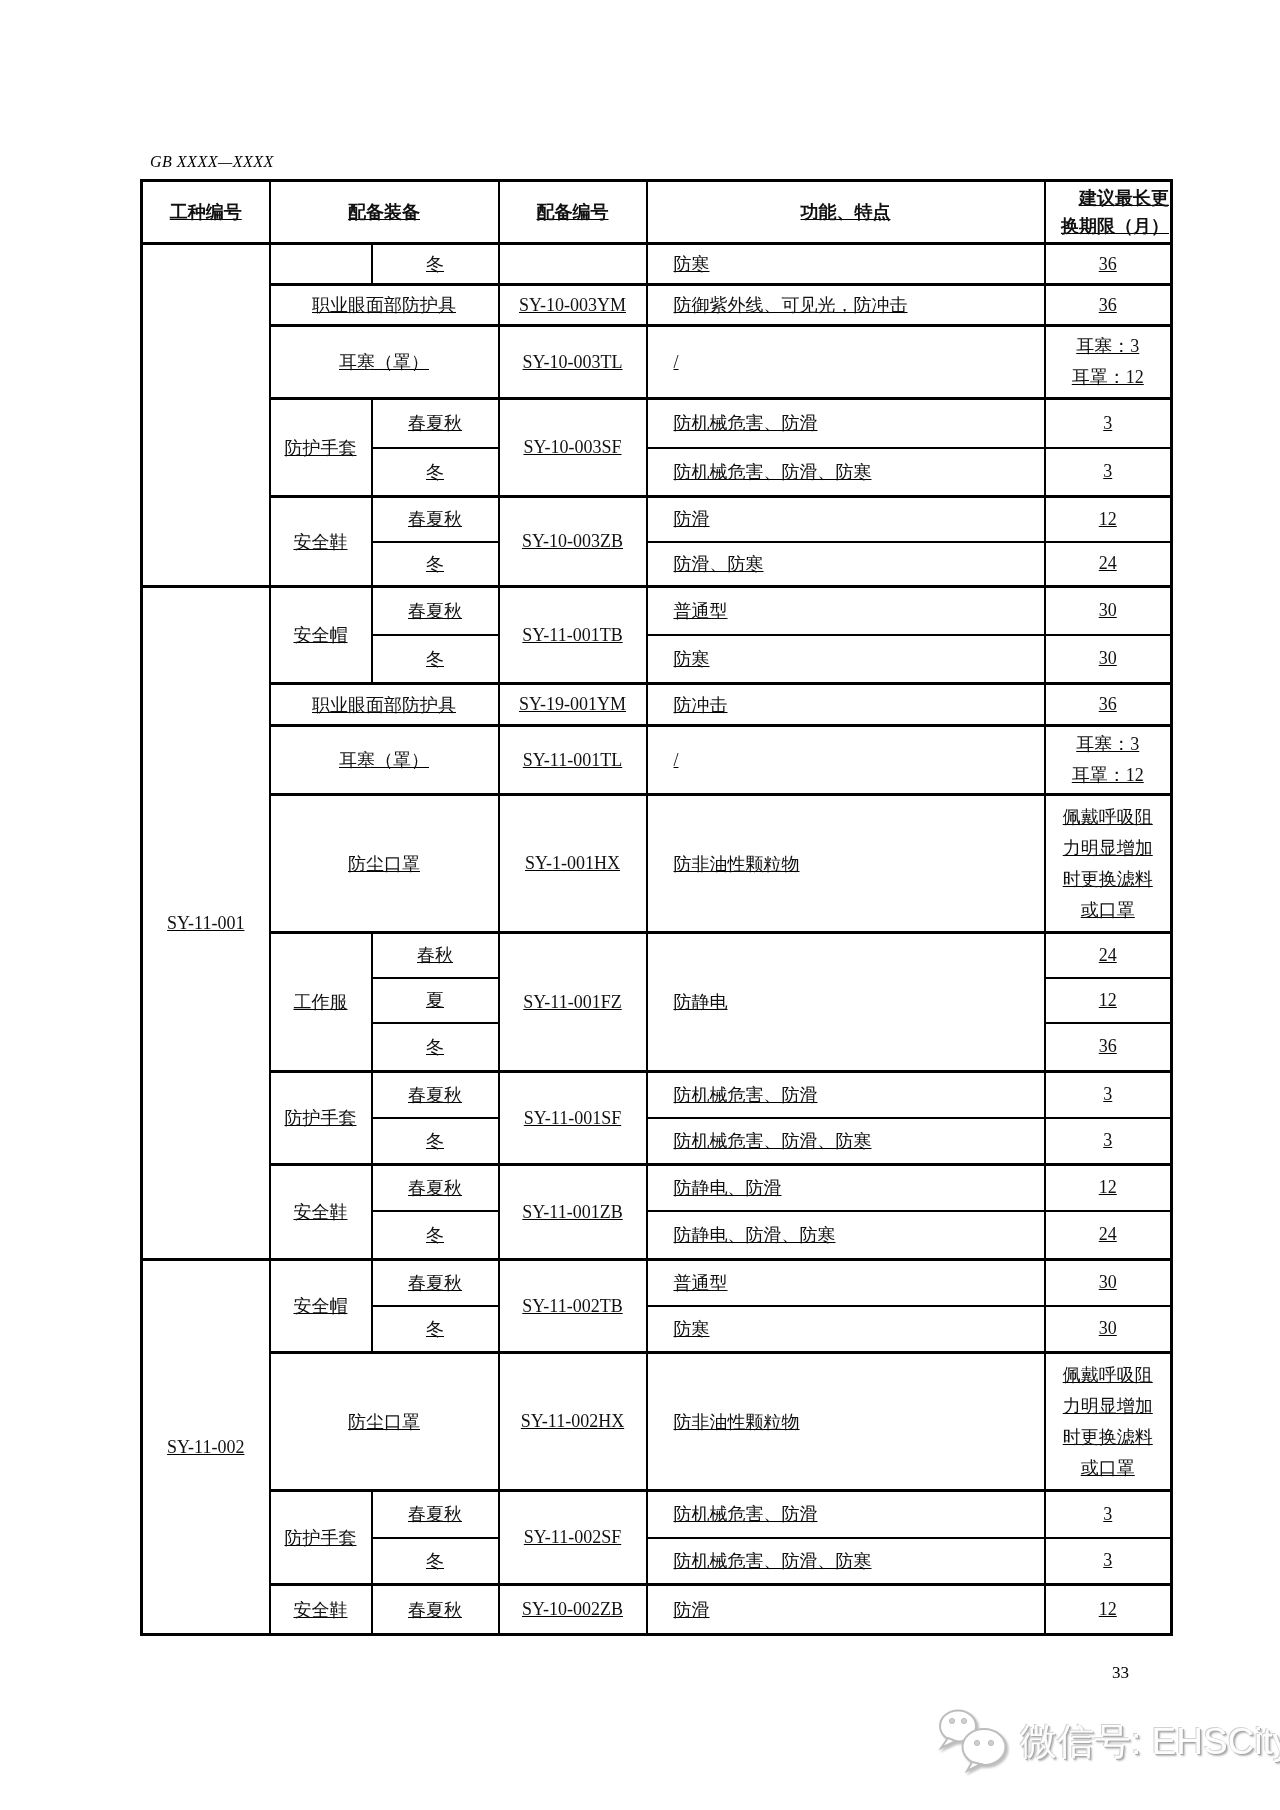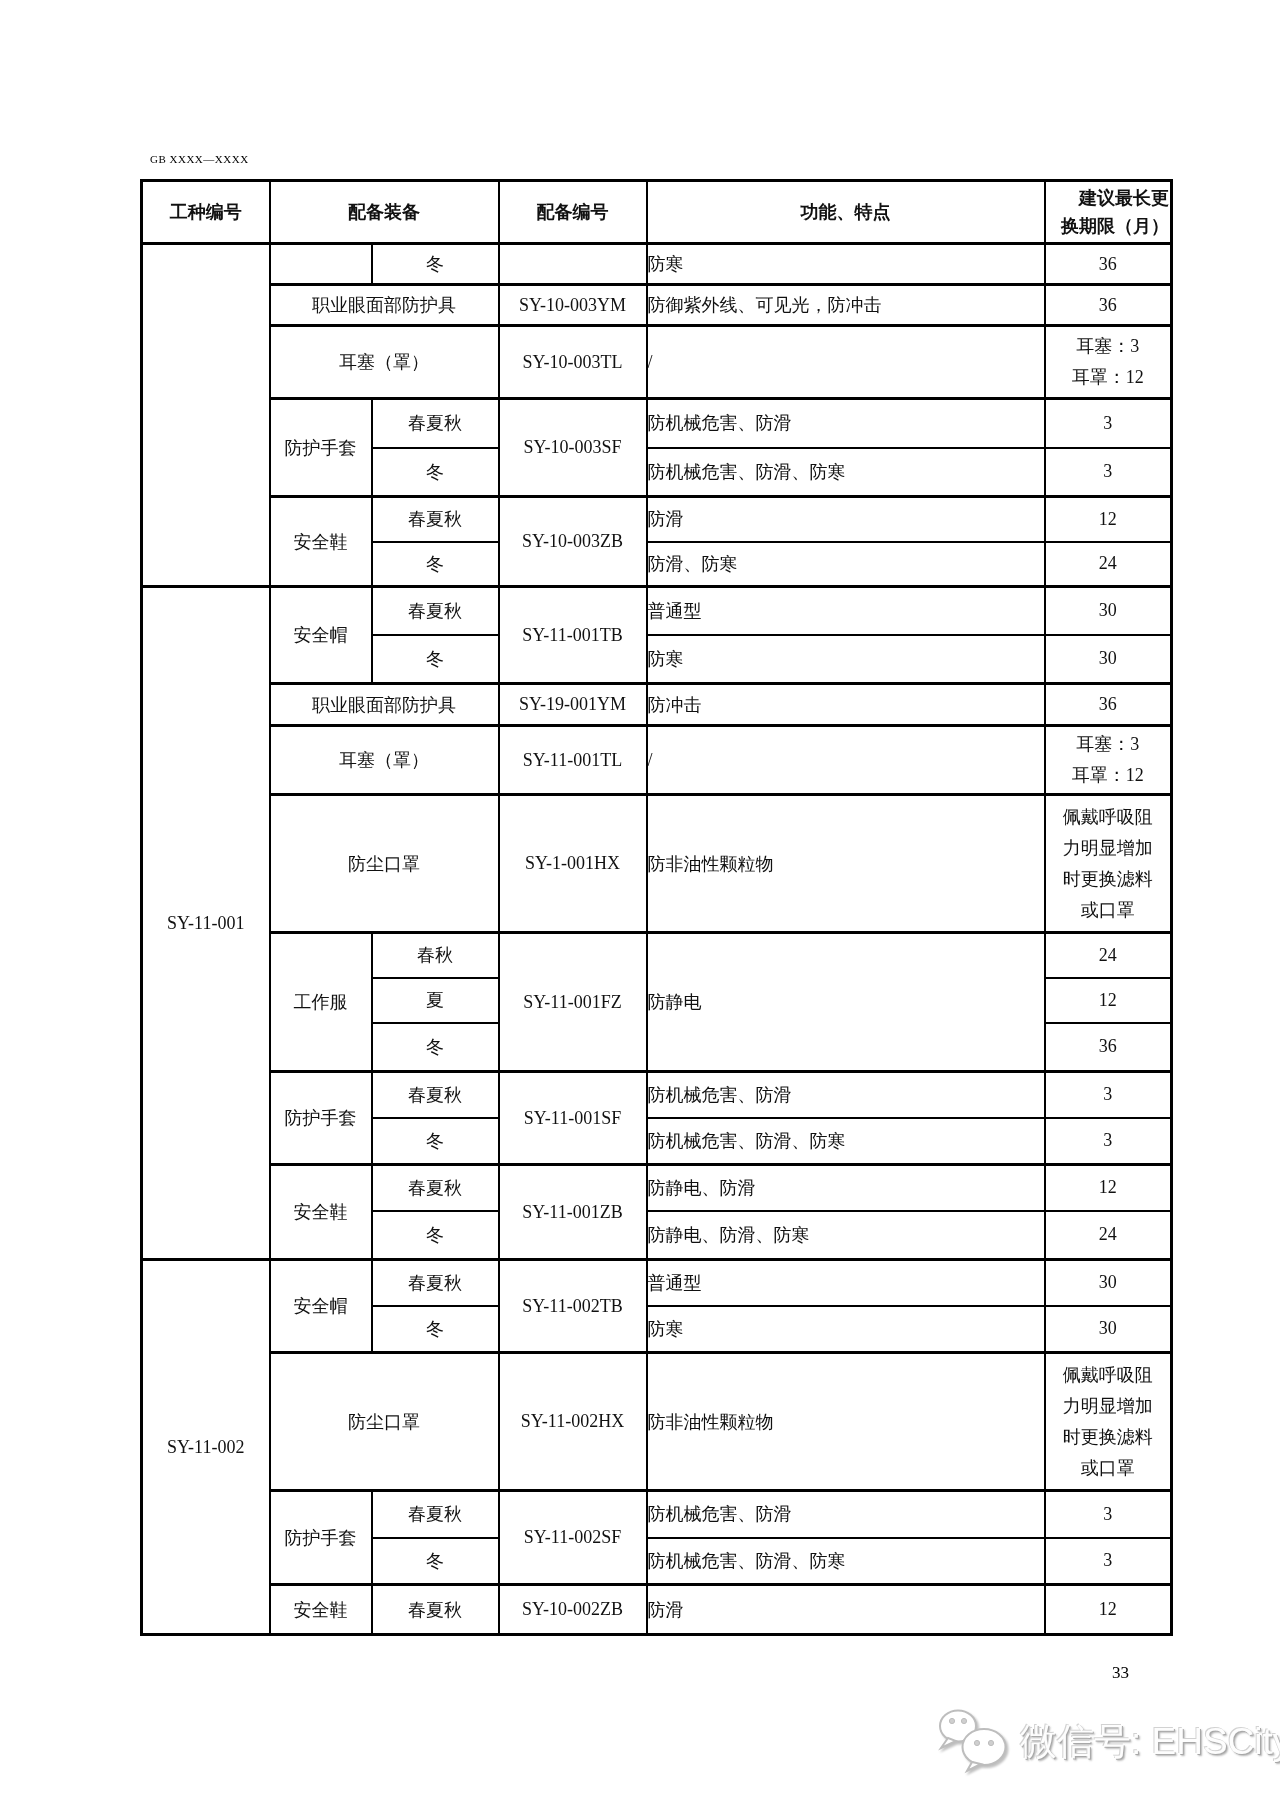--- a/index.html
+++ b/index.html
@@ -2,34 +2,34 @@
 <html><head>
 <meta charset="utf-8">
 <style>
   html,body{margin:0;padding:0;}
   body{
     width:1280px;height:1810px;position:relative;background:#ffffff;
     font-family:"Liberation Serif","DejaVu Serif",serif;color:#000;
     overflow:hidden;
   }
   .doc-code{
-    position:absolute;left:150px;top:153px;font-size:11px;letter-spacing:.5px;
+    position:absolute;left:150px;top:153px;font-size:16px;letter-spacing:.5px;font-style:italic;
   }
   table.ppe{
     position:absolute;left:140px;top:179px;width:1030px;
-    border-collapse:collapse;table-layout:fixed;border:3px solid #000;
+    border-collapse:collapse;table-layout:fixed;border:3px solid #000;text-decoration:underline;
   }
   .ppe th,.ppe td{
     border:2px solid #000;font-size:18px;text-align:center;vertical-align:middle;
     padding:2px 4px;overflow:hidden;color:#111;
   }
   .ppe thead tr{height:62px;}
   .ppe th{font-weight:bold;padding:2px 1px;border-bottom:3px solid #000;}
   .ppe th.two{white-space:pre-line;line-height:28px;text-align:right;}
-  .ppe td.fn{text-align:left;padding:2px 6px 2px 0;}
+  .ppe td.fn{text-align:left;padding:2px 6px 2px 26px;}
   .ppe td.g,.ppe th.g{border-top:3px solid #000;}
   .ppe .pre{white-space:pre-line;line-height:31px;}
   .page-number{
     position:absolute;left:1112px;top:1663px;font-size:17px;
   }
   .watermark{
     position:absolute;left:933px;top:1706px;display:flex;align-items:center;gap:9px;
   }
   .watermark .wm-text{
     font-family:"Liberation Sans","DejaVu Sans",sans-serif;

